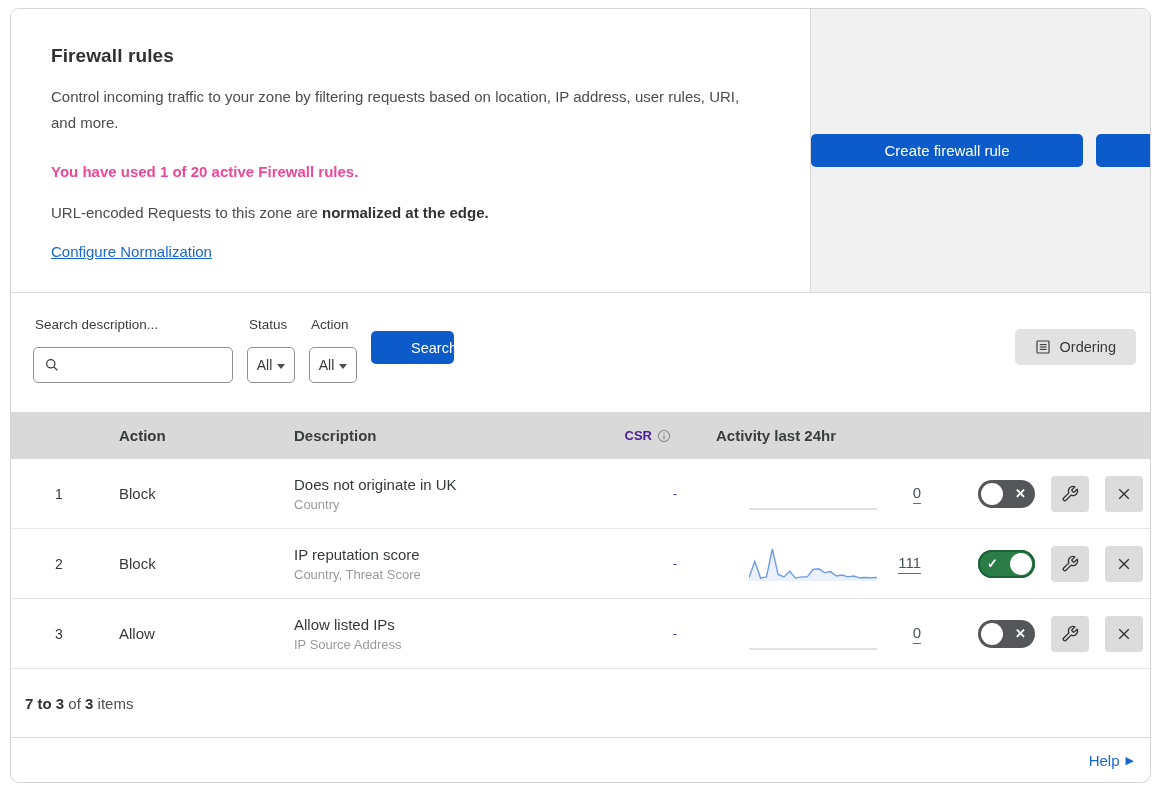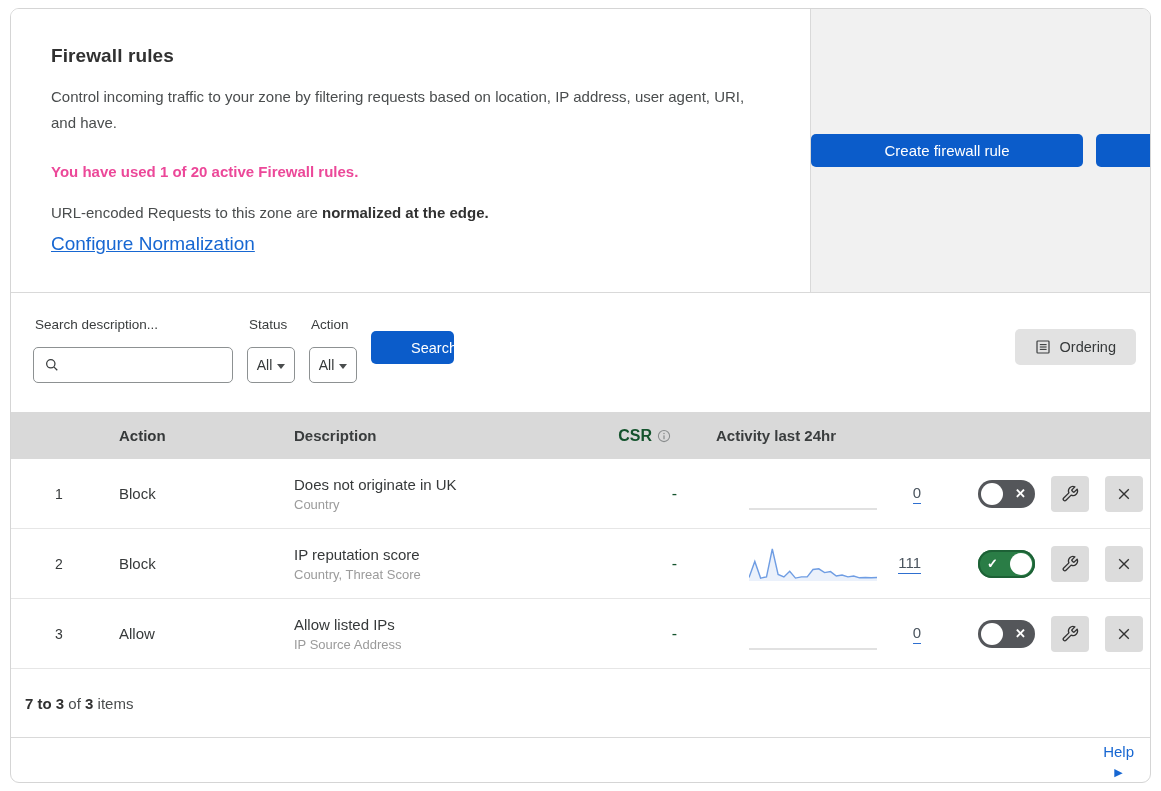--- a/index.html
+++ b/index.html
@@ -21,21 +21,21 @@
   }
   
   .hdr { display:flex; height:284px; border-bottom:1px solid #d9d9d9; flex:none; }
   .hdr-left { width:800px; flex:none; padding:36px 40px; border-right:1px solid #d9d9d9; background:#fff; }
   .hdr-right { flex:1; background:#f1f1f1; display:flex; flex-direction:row; justify-content:center; align-items:center; gap:13px; }
   h1.title { font-size:19px; font-weight:700; color:#313131; margin-bottom:17px; letter-spacing:.1px; }
   .desc { font-size:15px; color:#4a4d4e; line-height:26px; max-width:712px; }
   .usage { font-size:15px; font-weight:700; color:#ec4899; margin-top:27px; }
   .norm { font-size:15px; color:#4a4d4e; margin-top:24px; }
   .norm b { color:#313131; }
-  a.cfg-link { display:inline-block; margin-top:12px; font-size:19px; color:var(--link-blue); text-decoration:underline; cursor:pointer; }
+  a.cfg-link { display:inline-block; margin-top:22px; font-size:15px; color:var(--link-blue); text-decoration:underline; cursor:pointer; }
   .btn-primary {
     width:272px; height:33px;
     background:var(--primary-blue);
     color:#fff; font-size:15px; font-family:inherit;
     border:none; border-radius:5px; cursor:pointer;
   }
   
   .filters { height:119px; padding:24px 14px 0 22px; display:flex; align-items:flex-start; flex:none; }
   .fgroup { display:flex; flex-direction:column; margin-right:14px;gap:8px; }
   .flabel { font-size:13.5px; color:#3a3d3e; margin:0 0 7px 2px; }
@@ -68,21 +68,21 @@
   .thead .c-action { padding-left:12px; }
   .thead .c-desc { padding-left:15px; }
   .thead .c-csr { text-align:right; padding-right:20px; display:flex; justify-content:flex-end; align-items:center; gap:5px; }
   .thead .c-activity { padding-left:25px; }
   .trow { height:70px; border-bottom:1px solid #e6e6e6; background:#fff; }
   .c-num { text-align:center; font-size:14px; color:#36393a; }
   .c-action { font-size:15px; color:#36393a; padding-left:12px; }
   .c-desc { padding-left:15px; }
   .rule-title { font-size:15px; color:#36393a; margin-bottom:4px; }
   .rule-criteria { font-size:13px; color:#9b9b9b; }
-  .c-csr { text-align:right; padding-right:14px; font-size:16px; color:#14532d; }
+  .c-csr { text-align:right; padding-right:14px; font-size:13px; color:#4c1d95; }
   .c-activity { display:flex; align-items:center; padding-left:58px; padding-right:15px; }
   .spark { width:128px; height:36px; }
   .count-link { margin-left:auto; font-size:15px; color:#4a545e; text-decoration:none; border-bottom:1.5px solid #2e6fd0; padding-bottom:2px; cursor:pointer; }
   .c-controls { display:flex; align-items:center; justify-content:flex-end; gap:16px; padding-right:7px; }
   
   .toggle { width:57px; height:28px; border-radius:14px; position:relative; cursor:pointer; flex:none; }
   .toggle.off { background:var(--toggle-off); }
   .toggle.on  { background:var(--toggle-on); box-shadow:inset 0 0 0 2px #1d6136; }
   .t-knob { position:absolute; top:3px; width:22px; height:22px; border-radius:50%; background:#fff; }
   .toggle.off .t-knob { left:3px; }
@@ -94,32 +94,32 @@
   .icon-btn {
     width:38px; height:36px; background:#dcdcdc; border:none; border-radius:4px;
     display:flex; align-items:center; justify-content:center; cursor:pointer; flex:none;
   }
   .icon-btn svg { display:block; }
   
   .tbl-fill { flex:1; background:#fff; }
   .pagination { height:69px; border-bottom:1px solid #d9d9d9; display:flex; align-items:center; padding-left:14px; font-size:15px; color:#4a4d4e; flex:none; }
   .pagination b { color:#313131; }
   .helprow { height:45px; display:flex; align-items:center; justify-content:flex-end; padding-right:16px; flex:none; }
-  .help-link { font-size:15px; color:var(--link-blue); display:flex; align-items:center; gap:6px; cursor:pointer; text-decoration:none;flex-direction:column; }
+  .help-link { font-size:15px; color:var(--link-blue); display:flex; align-items:center; gap:6px; cursor:pointer; text-decoration:none; }
   .help-arrow { font-size:11px; color:var(--link-blue); }
 </style>
 </head>
 <body>
 
 <div class="card">
 
   <div class="hdr">
     <div class="hdr-left">
       <h1 class="title">Firewall rules</h1>
-      <p class="desc">Control incoming traffic to your zone by filtering requests based on location, IP address, user agent, URI, and have.</p>
+      <p class="desc">Control incoming traffic to your zone by filtering requests based on location, IP address, user rules, URI, and more.</p>
       <p class="usage">You have used 1 of 20 active Firewall rules.</p>
       <p class="norm"><span>URL-encoded Requests to this zone are </span><b>normalized at the edge.</b></p>
       <a class="cfg-link">Configure Normalization</a>
     </div>
     <div class="hdr-right">
       <button class="btn-primary">Create firewall rule</button>
       <button class="btn-primary">Create mTLS rule</button>
     </div>
   </div>
 

